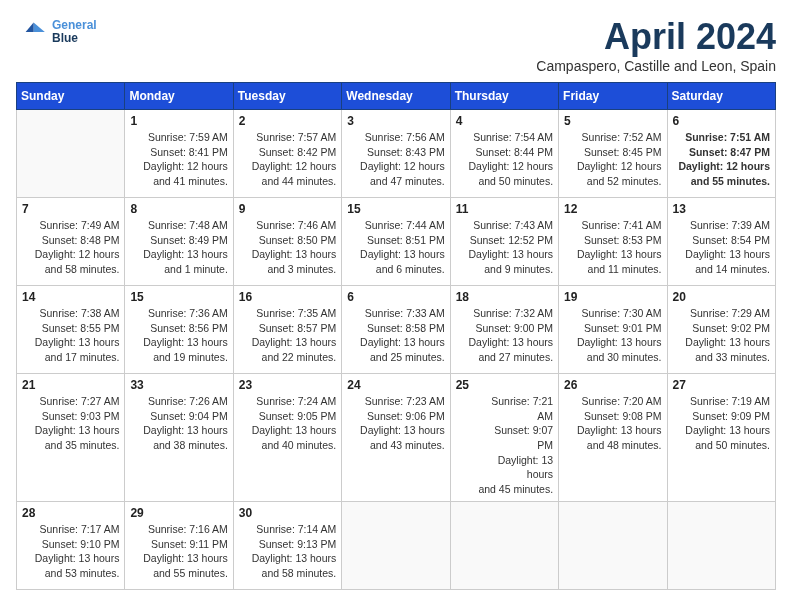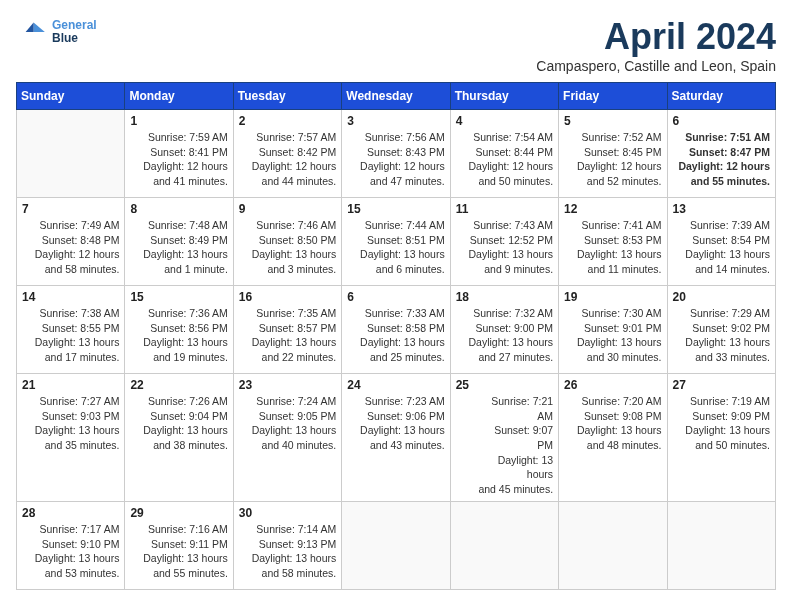--- a/index.html
+++ b/index.html
@@ -267,21 +267,21 @@
       </tr>
       <tr>
         <td>
           <span class="day-number">21</span>
           <div class="day-info" style="white-space: pre-line;">Sunrise: 7:27 AM
 Sunset: 9:03 PM
 Daylight: 13 hours
 and 35 minutes.</div>
         </td>
         <td>
-          <span class="day-number">22</span>
+          <span class="day-number">33</span>
           <div class="day-info" style="white-space: pre-line;">Sunrise: 7:26 AM
 Sunset: 9:04 PM
 Daylight: 13 hours
 and 38 minutes.</div>
         </td>
         <td>
           <span class="day-number">23</span>
           <div class="day-info" style="white-space: pre-line;">Sunrise: 7:24 AM
 Sunset: 9:05 PM
 Daylight: 13 hours

